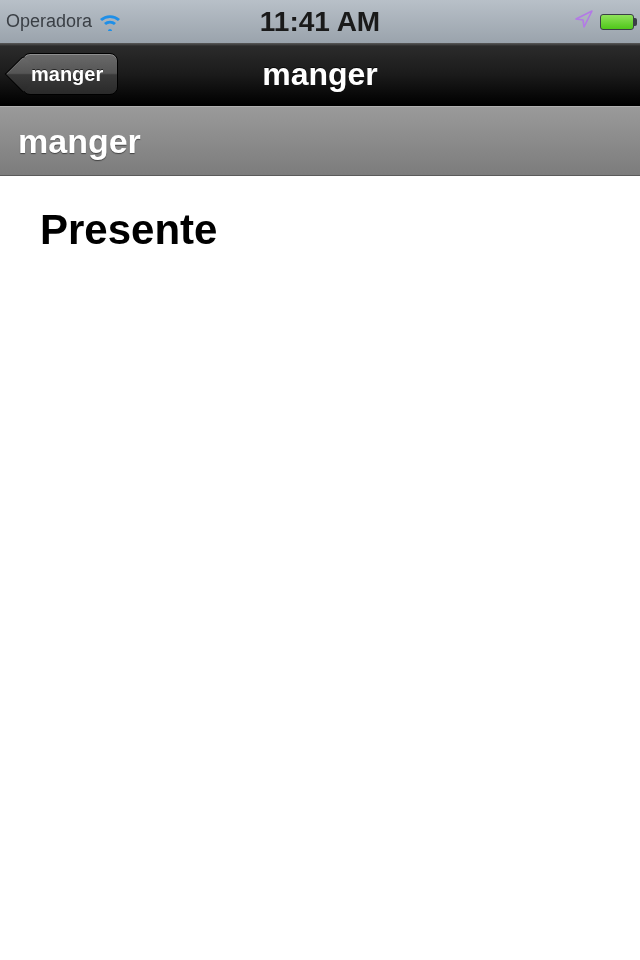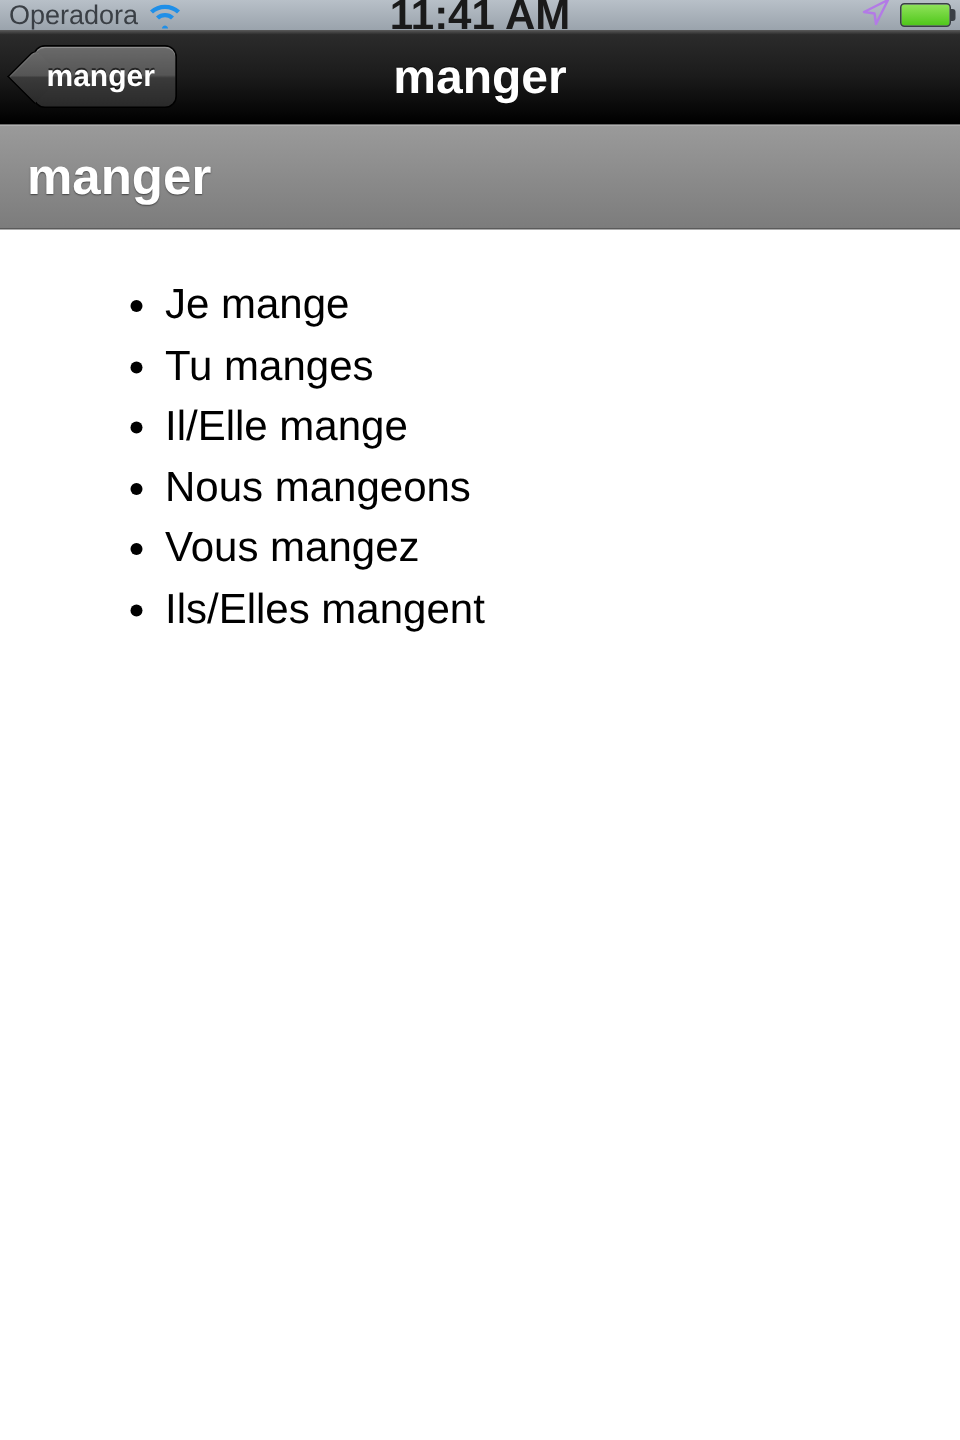--- a/index.html
+++ b/index.html
@@ -9,21 +9,21 @@
     }
     body {
       font-family: -apple-system, Helvetica, Arial, sans-serif;
       width: 640px;
       height: 960px;
       overflow: hidden;
       background: #fff;
     }
     
     .status-bar {
-      height: 20px;
+      height: 43px;
       background: linear-gradient(to bottom, #b8c0c8 0%, #9aa3ac 100%);
       display: flex;
       align-items: center;
       padding: 0 6px;
       font-size: 18px;
       color: #3a3f45;
       position: relative;
     }
     .status-left {
       display: flex;
@@ -185,22 +185,15 @@
     <span class="back-label">manger</span>
   </div>
   <div class="nav-title">manger</div>
 </div>
 
 <div class="section-header">
   <span>manger</span>
 </div>
 
 <div class="content">
-  <ul class="conjugations">
-    <li>Je mange</li>
-    <li>Tu manges</li>
-    <li>Il/Elle mange</li>
-    <li>Nous mangeons</li>
-    <li>Vous mangez</li>
-    <li>Ils/Elles mangent</li>
-  </ul>
+  <h2 class="tense-title">Presente</h2>
 
 </div>
 
 </body></html>

